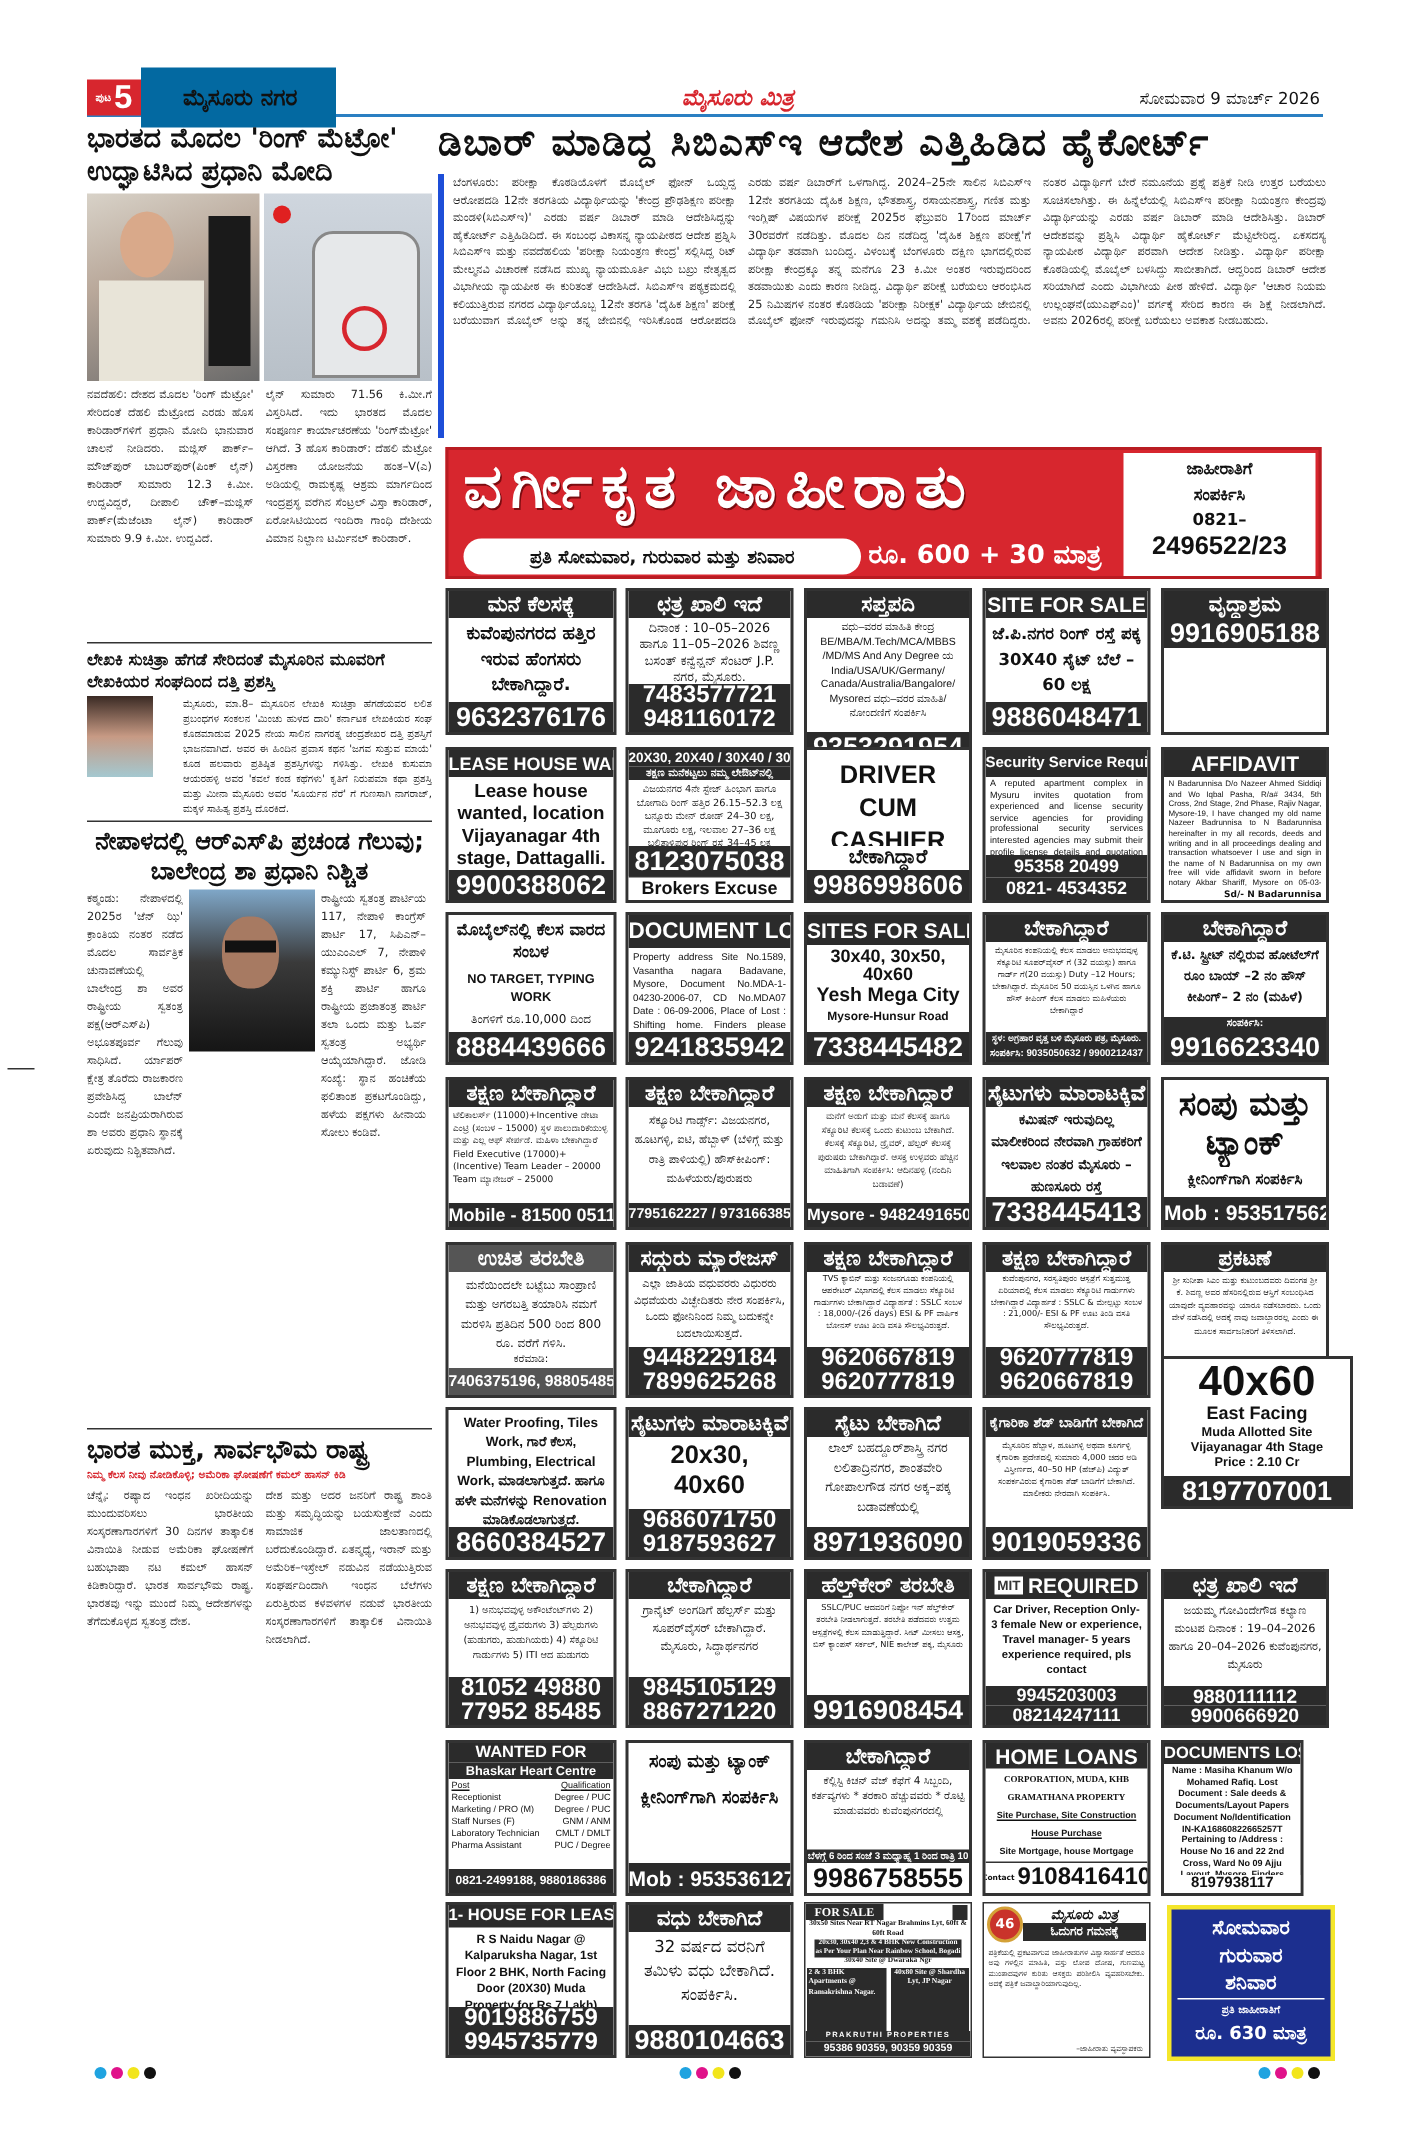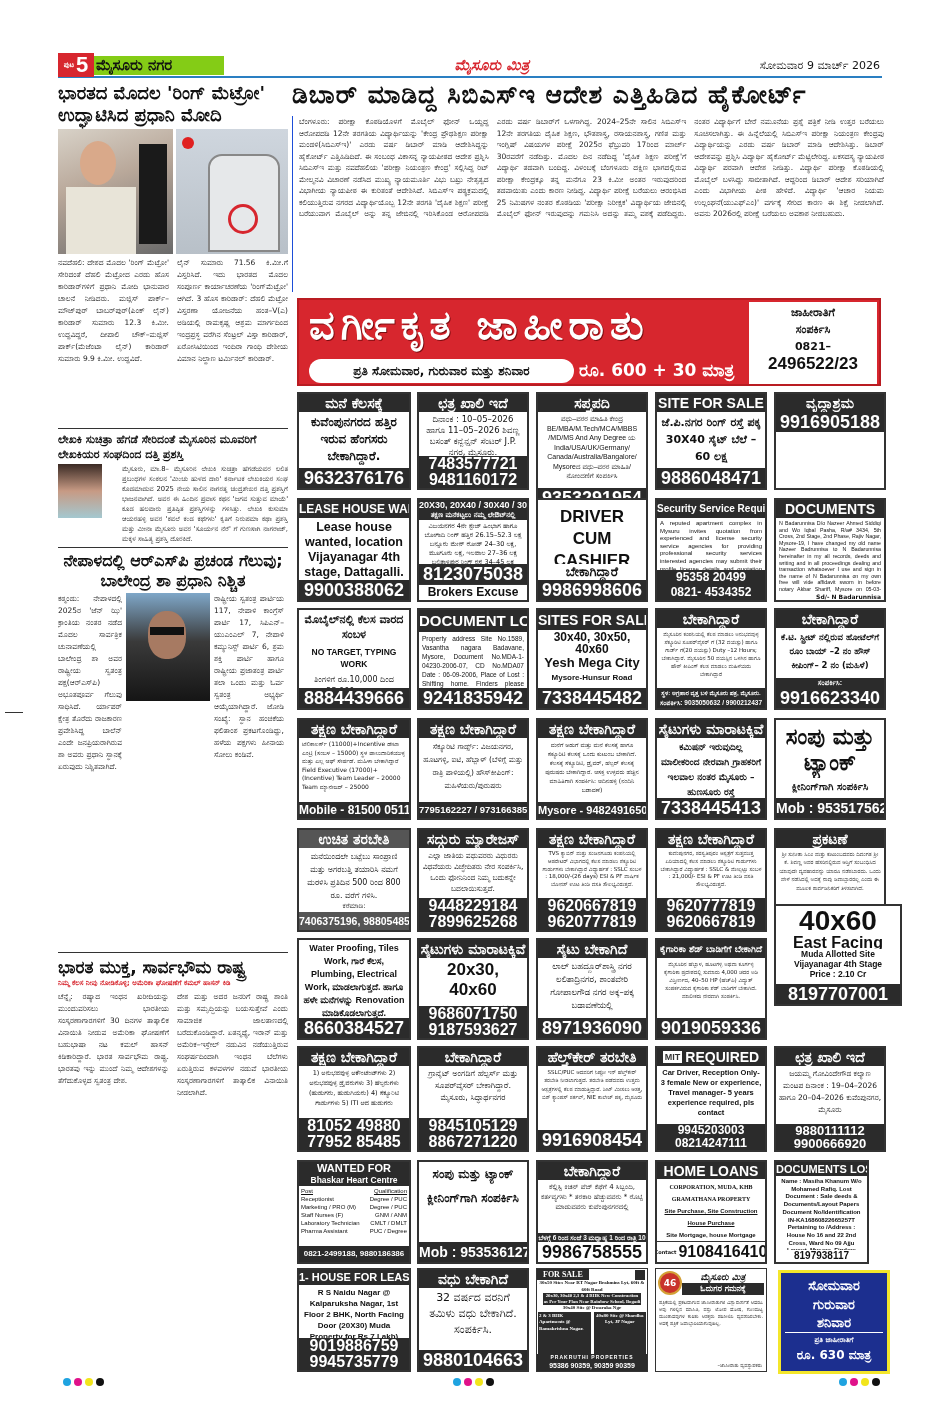--- a/index.html
+++ b/index.html
@@ -2,30 +2,30 @@
 <html><head>
 <meta charset="utf-8">
 <style>
 *{box-sizing:border-box;margin:0;padding:0}
 body{width:945px;height:1424px;background:#fff;font-family:"DejaVu Sans",sans-serif;color:#111;position:relative;overflow:hidden}
 .abs{position:absolute}
 .masthead{left:58px;top:54px;width:824px;height:24px;display:flex;align-items:center;border-bottom:2px solid #2a7fc2}
 .pg-badge{width:36px;height:24px;background:#d7262e;color:#fff;display:flex;align-items:center;justify-content:center;font-weight:bold}
 .pg-badge .lbl{font-size:7px;margin-right:2px}
 .pg-badge .num{font-size:22px;font-family:"Liberation Sans",sans-serif}
-.section{width:130px;height:19px;background:#84cc16;font-size:15px;font-weight:bold;padding-left:2px;display:flex;align-items:center}
+.section{width:130px;height:40px;background:#0369a1;font-size:15px;font-weight:bold;padding-left:28px;display:flex;align-items:center}
 .brand{flex:1;text-align:center;color:#d7262e;font-weight:bold;font-size:15px;font-style:italic}
 .date{font-size:11px;padding-right:2px}
 .col-left{left:58px;top:82px;width:230px}
 .head1{font-size:18px;font-weight:bold;line-height:22px}
 .photo{background:#888;position:relative}
 .body-txt{font-size:7.5px;line-height:12px;color:#222;text-align:justify}
 .rule{border-top:1px solid #333;margin:3px 0}
 .main-head{left:292px;top:80px;width:592px;font-size:25px;font-weight:900;line-height:30px;letter-spacing:1px}
-.main-body{left:292px;top:116px;width:592px;height:176px;column-count:3;column-gap:8px;font-size:7.5px;line-height:11.5px;color:#222;text-align:justify;overflow:hidden;border-left:1px solid #1d4ed8;padding-left:6px}
+.main-body{left:292px;top:116px;width:592px;height:176px;column-count:3;column-gap:8px;font-size:7.5px;line-height:11.5px;color:#222;text-align:justify;overflow:hidden;border-left:4px solid #1d4ed8;padding-left:6px}
 .banner{left:297px;top:298px;width:584px;height:88px;background:#d7262e;border:2px solid #b91c22}
 .banner-title{position:absolute;left:10px;top:2px;color:#fff;font-size:40px;font-weight:900;letter-spacing:6px;text-shadow:1px 1px 0 #7a0c10}
 .banner-pill{position:absolute;left:10px;top:59px;width:265px;height:24px;background:#fff;border-radius:12px;font-size:12px;font-weight:bold;display:flex;align-items:center;justify-content:center}
 .banner-price{position:absolute;left:280px;top:60px;color:#fff;font-size:17px;font-weight:bold}
 .banner-contact{position:absolute;right:2px;top:2px;width:128px;height:82px;background:#fff;text-align:center;font-size:11px;font-weight:bold;line-height:17px;padding-top:2px}
 .banner-contact .ph{font-size:17px;font-family:"Liberation Sans",sans-serif}
 .ad{position:absolute;border:2px solid #333;background:#fff;overflow:hidden;display:flex;flex-direction:column}
 .ad .hd{background:#2b2b2b;color:#fff;font-weight:bold;text-align:center;font-size:14px;line-height:18px;white-space:nowrap;overflow:hidden}
 .ad .bd{flex:1;font-size:9px;line-height:12px;text-align:center;padding:2px 3px;color:#111;overflow:hidden}
 .ad .ft{background:#2b2b2b;color:#fff;font-weight:bold;text-align:center;font-family:"Liberation Sans",sans-serif;font-size:18px;line-height:20px;white-space:nowrap;overflow:hidden}
@@ -154,21 +154,21 @@
   <div class="bd" style="font-size:13px;font-weight:bold;flex:none">ಬೇಕಾಗಿದ್ದಾರೆ</div>
   <div class="ft">9986998606</div>
 </div>
 <div class="ad" style="left:655px;top:498px;width:112px;height:104px">
   <div class="hd" style="font-size:10px;font-family:'Liberation Sans',sans-serif">Security Service Required</div>
   <div class="bd left en" style="font-size:6px;line-height:7.6px">A reputed apartment complex in Mysuru invites quotation from experienced and license security service agencies for providing professional security services interested agencies may submit their profile license details and quotation with in 7 days of this advertisement.</div>
   <div class="ft sm">95358 20499</div>
   <div class="ft sm">0821- 4534352</div>
 </div>
 <div class="ad" style="left:774px;top:498px;width:112px;height:104px">
-  <div class="hd" style="font-family:'Liberation Sans',sans-serif">DOCUMENTS</div>
+  <div class="hd" style="font-family:'Liberation Sans',sans-serif">AFFIDAVIT</div>
   <div class="bd left en" style="font-size:5.3px;line-height:6.6px">N Badarunnisa D/o Nazeer Ahmed Siddiqi and Wo Iqbal Pasha, R/a# 3434, 5th Cross, 2nd Stage, 2nd Phase, Rajiv Nagar, Mysore-19, I have changed my old name Nazeer Badrunnisa to N Badarunnisa hereinafter in my all records, deeds and writing and in all proceedings dealing and transaction whatsoever I use and sign in the name of N Badarunnisa on my own free will vide affidavit sworn in before notary Akbar Shariff, Mysore on 05-03-2026</div>
   <div style="font-size:6px;text-align:right;padding-right:3px;font-weight:bold">Sd/- N Badarunnisa</div>
 </div>
 
 <div class="ad" style="left:297px;top:608px;width:114px;height:102px">
   <div class="bd" style="font-size:11px;line-height:15px;font-weight:bold;flex:none">ಮೊಬೈಲ್‌ನಲ್ಲಿ ಕೆಲಸ ವಾರದ ಸಂಬಳ</div>
   <div class="bd en" style="font-size:8.5px;font-weight:bold;flex:none">NO TARGET, TYPING WORK</div>
   <div class="bd" style="font-size:8px">ತಿಂಗಳಿಗೆ ರೂ.10,000 ದಿಂದ ರೂ.25,000 ಗಳಿಸಬಹುದು.</div>
   <div class="ft">8884439666</div>
 </div>
@@ -269,21 +269,21 @@
   <div class="bd" style="font-size:8.5px;line-height:13px">ಲಾಲ್ ಬಹದ್ದೂರ್‌ಶಾಸ್ತ್ರಿ ನಗರ ಲಲಿತಾದ್ರಿನಗರ, ಶಾಂತವೇರಿ ಗೋಪಾಲಗೌಡ ನಗರ ಅಕ್ಕ–ಪಕ್ಕ ಬಡಾವಣೆಯಲ್ಲಿ</div>
   <div class="ft">8971936090</div>
 </div>
 <div class="ad" style="left:655px;top:938px;width:112px;height:102px">
   <div class="hd" style="font-size:9px">ಕೈಗಾರಿಕಾ ಶೆಡ್ ಬಾಡಿಗೆಗೆ ಬೇಕಾಗಿದೆ</div>
   <div class="bd" style="font-size:5.5px;line-height:8px">ಮೈಸೂರಿನ ಹೆಬ್ಬಾಳ, ಹೂಟಗಳ್ಳಿ ಅಥವಾ ಕೂರ್ಗಳ್ಳಿ ಕೈಗಾರಿಕಾ ಪ್ರದೇಶದಲ್ಲಿ ಸುಮಾರು 4,000 ಚದರ ಅಡಿ ವಿಸ್ತೀರ್ಣದ, 40–50 HP (ಹೆಚ್‌ಪಿ) ವಿದ್ಯುತ್ ಸಂಪರ್ಕವಿರುವ ಕೈಗಾರಿಕಾ ಶೆಡ್ ಬಾಡಿಗೆಗೆ ಬೇಕಾಗಿದೆ. ಮಾಲೀಕರು ನೇರವಾಗಿ ಸಂಪರ್ಕಿಸಿ.</div>
   <div class="ft">9019059336</div>
 </div>
 <div class="ad" style="left:774px;top:904px;width:128px;height:102px">
   <div class="bd en" style="font-size:28px;line-height:30px;font-weight:900;flex:none;padding:0">40x60</div>
-  <div class="bd en" style="font-size:16px;line-height:13px;font-weight:bold;flex:none;padding:0">East Facing</div>
+  <div class="bd en" style="font-size:12px;line-height:13px;font-weight:bold;flex:none;padding:0">East Facing</div>
   <div class="bd en" style="font-size:8.5px;line-height:10px;font-weight:bold;flex:none;padding:0">Muda Allotted Site</div>
   <div class="bd en" style="font-size:8.5px;line-height:10px;font-weight:bold;flex:none;padding:0">Vijayanagar 4th Stage</div>
   <div class="bd en" style="font-size:8.5px;line-height:10px;font-weight:bold;padding:0">Price : 2.10 Cr</div>
   <div class="ft">8197707001</div>
 </div>
 
 <div class="ad" style="left:297px;top:1046px;width:114px;height:106px">
   <div class="hd">ತಕ್ಷಣ ಬೇಕಾಗಿದ್ದಾರೆ</div>
   <div class="bd" style="font-size:6.5px;line-height:10px">1) ಅನುಭವವುಳ್ಳ ಅಕೌಂಟೆಂಟ್‌ಗಳು 2) ಅನುಭವವುಳ್ಳ ಡ್ರೈವರುಗಳು 3) ಹೆಲ್ಪರುಗಳು (ಹುಡುಗರು, ಹುಡುಗಿಯರು) 4) ಸೆಕ್ಯೂರಿಟಿ ಗಾರ್ಡುಗಳು 5) ITI ಆದ ಹುಡುಗರು</div>
   <div class="ft two">81052 49880</div>

